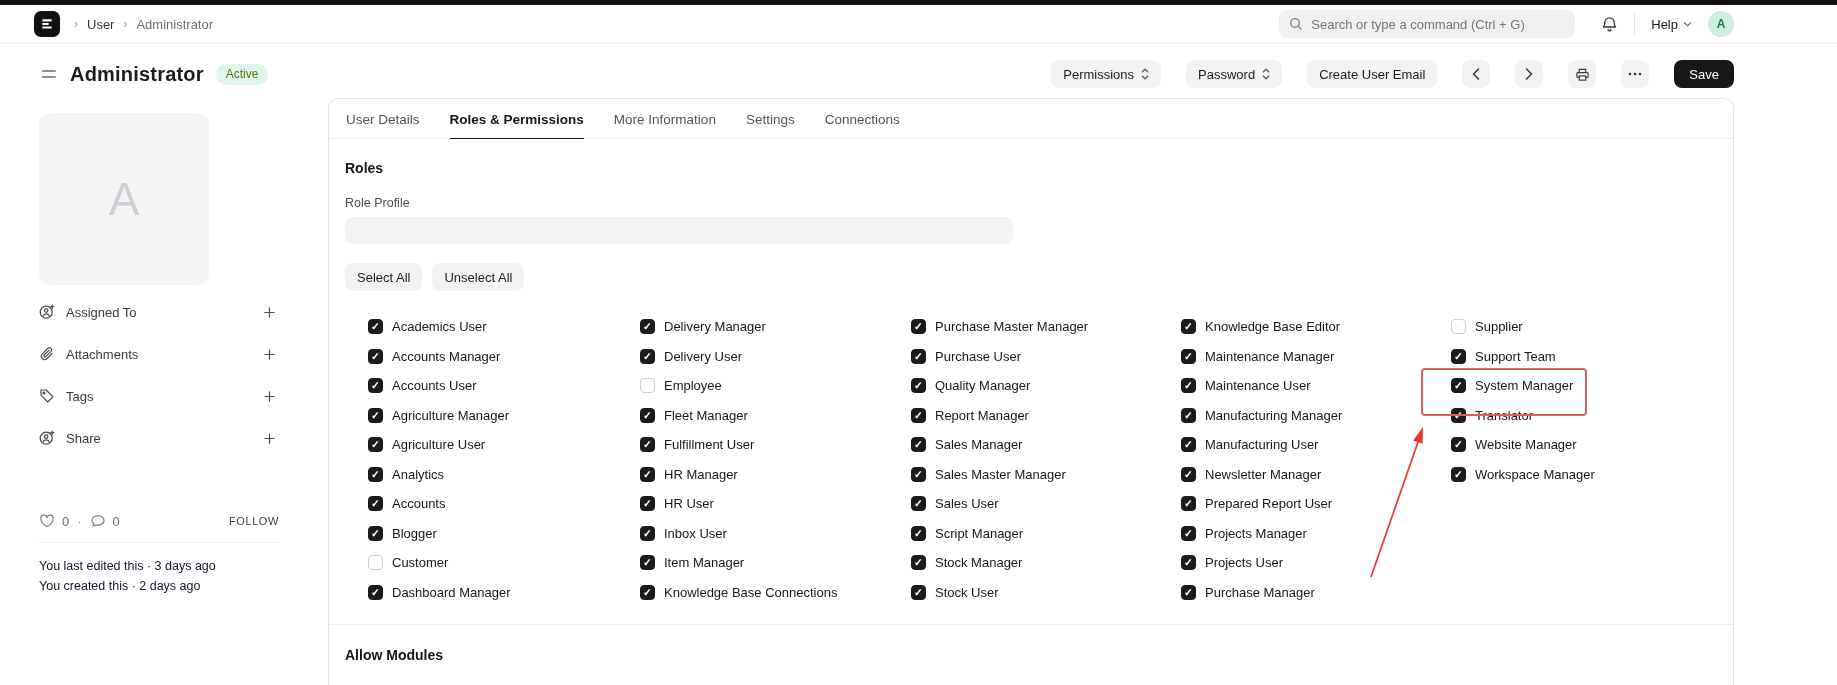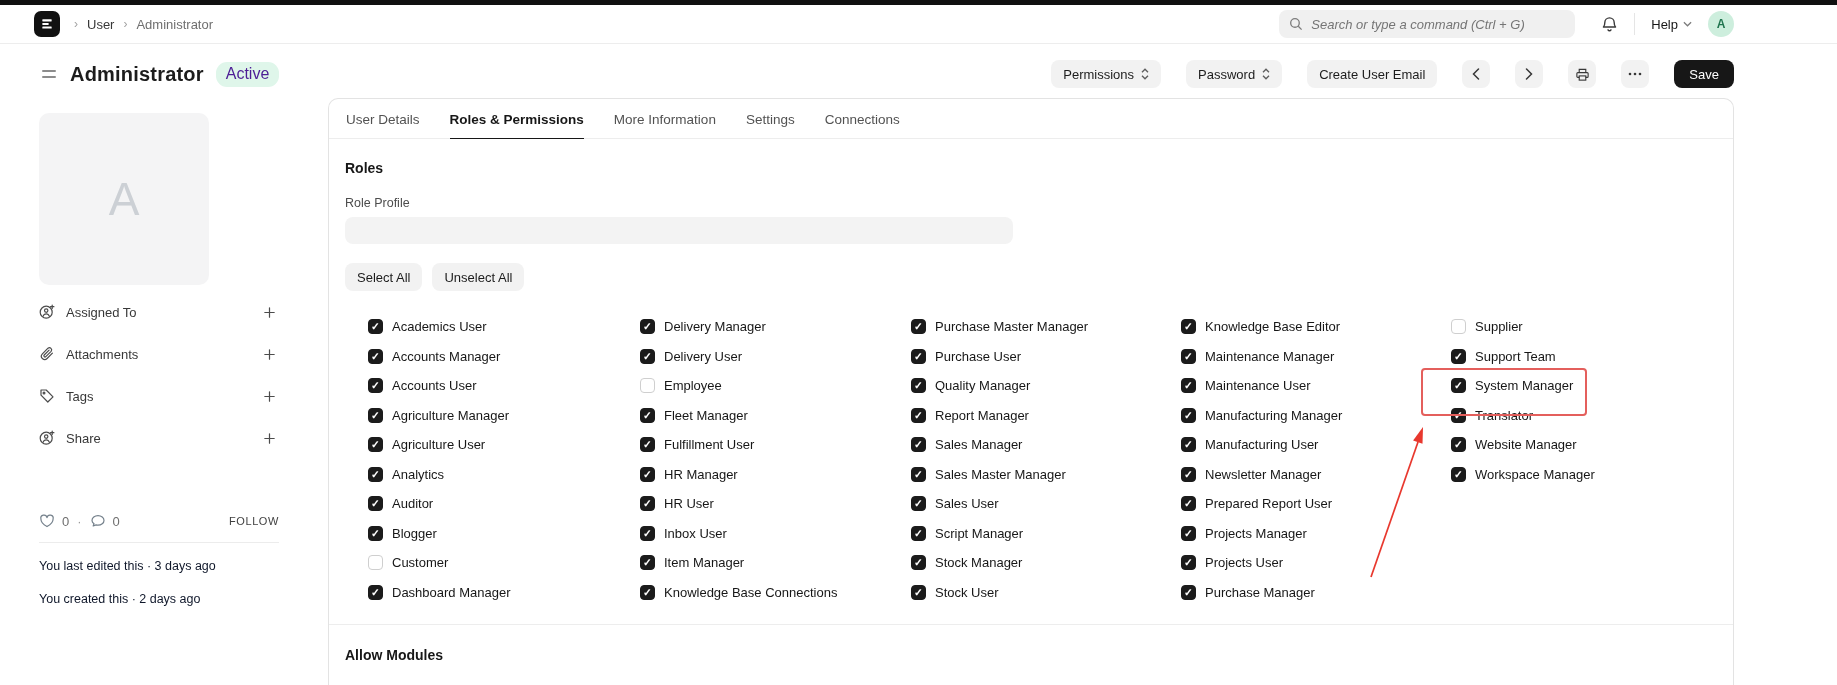--- a/index.html
+++ b/index.html
@@ -13,35 +13,35 @@
   .logo { width:26px; height:26px; background:#111; border-radius:7px;
     display:flex; align-items:center; justify-content:center; flex:0 0 auto; cursor:pointer; }
   .breadcrumb { display:flex; align-items:center; gap:9px; margin-left:14px; font-size:13px; }
   .crumb-sep { color:#a3a3a3; font-size:12px; }
   .crumb-user { color:#383838; cursor:pointer; }
   .crumb-current { color:#6f6f6f; }
   .nav-right { margin-left:auto; display:flex; align-items:center; }
   .search-pill { width:296px; height:28px; background:#f0f0f0; border:none; border-radius:8px;
     display:flex; align-items:center; gap:8px; padding:0 10px; color:#7c7c7c; }
   .search-pill input { border:none; background:transparent; outline:none; flex:1;
-    font-size:13px; color:#7c7c7c; font-family:"Liberation Sans", sans-serif;font-style:italic; }
+    font-size:13px; color:#7c7c7c; font-family:"Liberation Sans", sans-serif; }
   .bell-btn { margin-left:26px; color:#383838; display:flex; cursor:pointer; }
   .nav-divider { width:1px; height:22px; background:#e5e5e5; margin:0 16px; }
   .help { display:flex; align-items:center; gap:5px; font-size:13px; color:#171717; cursor:pointer; }
   .help .chev { color:#7c7c7c; display:flex; }
   .avatar-sm { width:26px; height:26px; border-radius:50%; background:#cdeedd; color:#20754f;
     font-size:12px; font-weight:bold; display:flex; align-items:center; justify-content:center;
     margin-left:16px; cursor:pointer; }
 
   
   .page-header { display:flex; align-items:center; padding:16px 103px 10px 42px; }
   .burger { display:flex; flex-direction:column; gap:4px; cursor:pointer; padding:4px 0; }
   .burger span { width:14px; height:2px; background:#8c8c8c; border-radius:1px; }
   .page-title { font-size:20px; font-weight:bold; color:#1c1c1c; margin-left:14px; letter-spacing:.2px; }
-  .status-badge { margin-left:12px; background:#dff6ea; color:#4c1d95; font-size:16px;
+  .status-badge { margin-left:12px; background:#dff6ea; color:#4d7c0f; font-size:12px;
     padding:3px 10px 4px; border-radius:11px; }
   .header-actions { margin-left:auto; display:flex; align-items:flex-start; gap:25px; }
   .btn { height:28px; border:none; border-radius:8px; background:#f2f2f2; color:#1c1c1c;
     font-size:13px; font-family:"Liberation Sans", sans-serif; padding:0 12px;
     display:flex; align-items:center; gap:7px; cursor:pointer; }
   .btn .sel-chev { color:#5c5c5c; display:flex; }
   .btn-icon { width:28px; padding:0; justify-content:center; color:#383838; }
   .btn-primary { background:#171717; color:#fff; padding:0 15px; font-weight:500; }
 
   
@@ -54,21 +54,21 @@
   .side-row { height:42px; display:flex; align-items:center; gap:11px; color:#383838; font-size:13px; }
   .side-row .s-icon { color:#4c4c4c; display:flex; }
   .plus-btn { margin-left:auto; color:#4c4c4c; display:flex; cursor:pointer; padding:2px; }
   .likes-row { margin-top:54px; display:flex; align-items:center; font-size:13px; color:#6f6f6f; }
   .likes-row .h-icon, .likes-row .c-icon { display:flex; color:#74808b; cursor:pointer; }
   .likes-row .cnt { margin-left:7px; }
   .likes-row .dot { margin:0 8px; color:#9a9a9a; }
   .follow { margin-left:auto; font-size:11px; letter-spacing:.6px; color:#3f3f3f; cursor:pointer; font-weight:500;text-align:center; }
   .side-divider { border-top:1px solid #ececec; margin:13px 0 0; }
   .side-meta { font-size:12.5px; color:#0f172a; margin-top:13px; line-height:20px; }
-  .side-meta + .side-meta { margin-top:13px; }
+  .side-meta + .side-meta { margin-top:0; }
 
   
   .card { flex:1; margin-left:49px; border:1px solid #e3e3e3; border-bottom:none;
     border-radius:10px 10px 0 0; min-height:600px; background:#fff; }
   .tabbar { display:flex; gap:30px; padding:0 17px; border-bottom:1px solid #ededed; }
   .tab { font-size:13.5px; color:#525252; padding:13px 0 11px; cursor:pointer;
     border-bottom:1.5px solid transparent; margin-bottom:-1px; }
   .tab.active { color:#171717; font-weight:bold; border-bottom-color:#171717; }
   .card-body { padding:0 16px; }
   .section-heading { font-size:14px; font-weight:bold; color:#171717; padding-top:21px; }
@@ -336,21 +336,21 @@
               <span class="role-label">Agriculture User</span>
             </div>
 
             <div class="role-item">
               <span class="cb checked"></span>
               <span class="role-label">Analytics</span>
             </div>
 
             <div class="role-item">
               <span class="cb checked"></span>
-              <span class="role-label">Auditor</span>
+              <span class="role-label">Accounts</span>
             </div>
 
             <div class="role-item">
               <span class="cb checked"></span>
               <span class="role-label">Blogger</span>
             </div>
 
             <div class="role-item">
               <span class="cb"></span>
               <span class="role-label">Customer</span>

